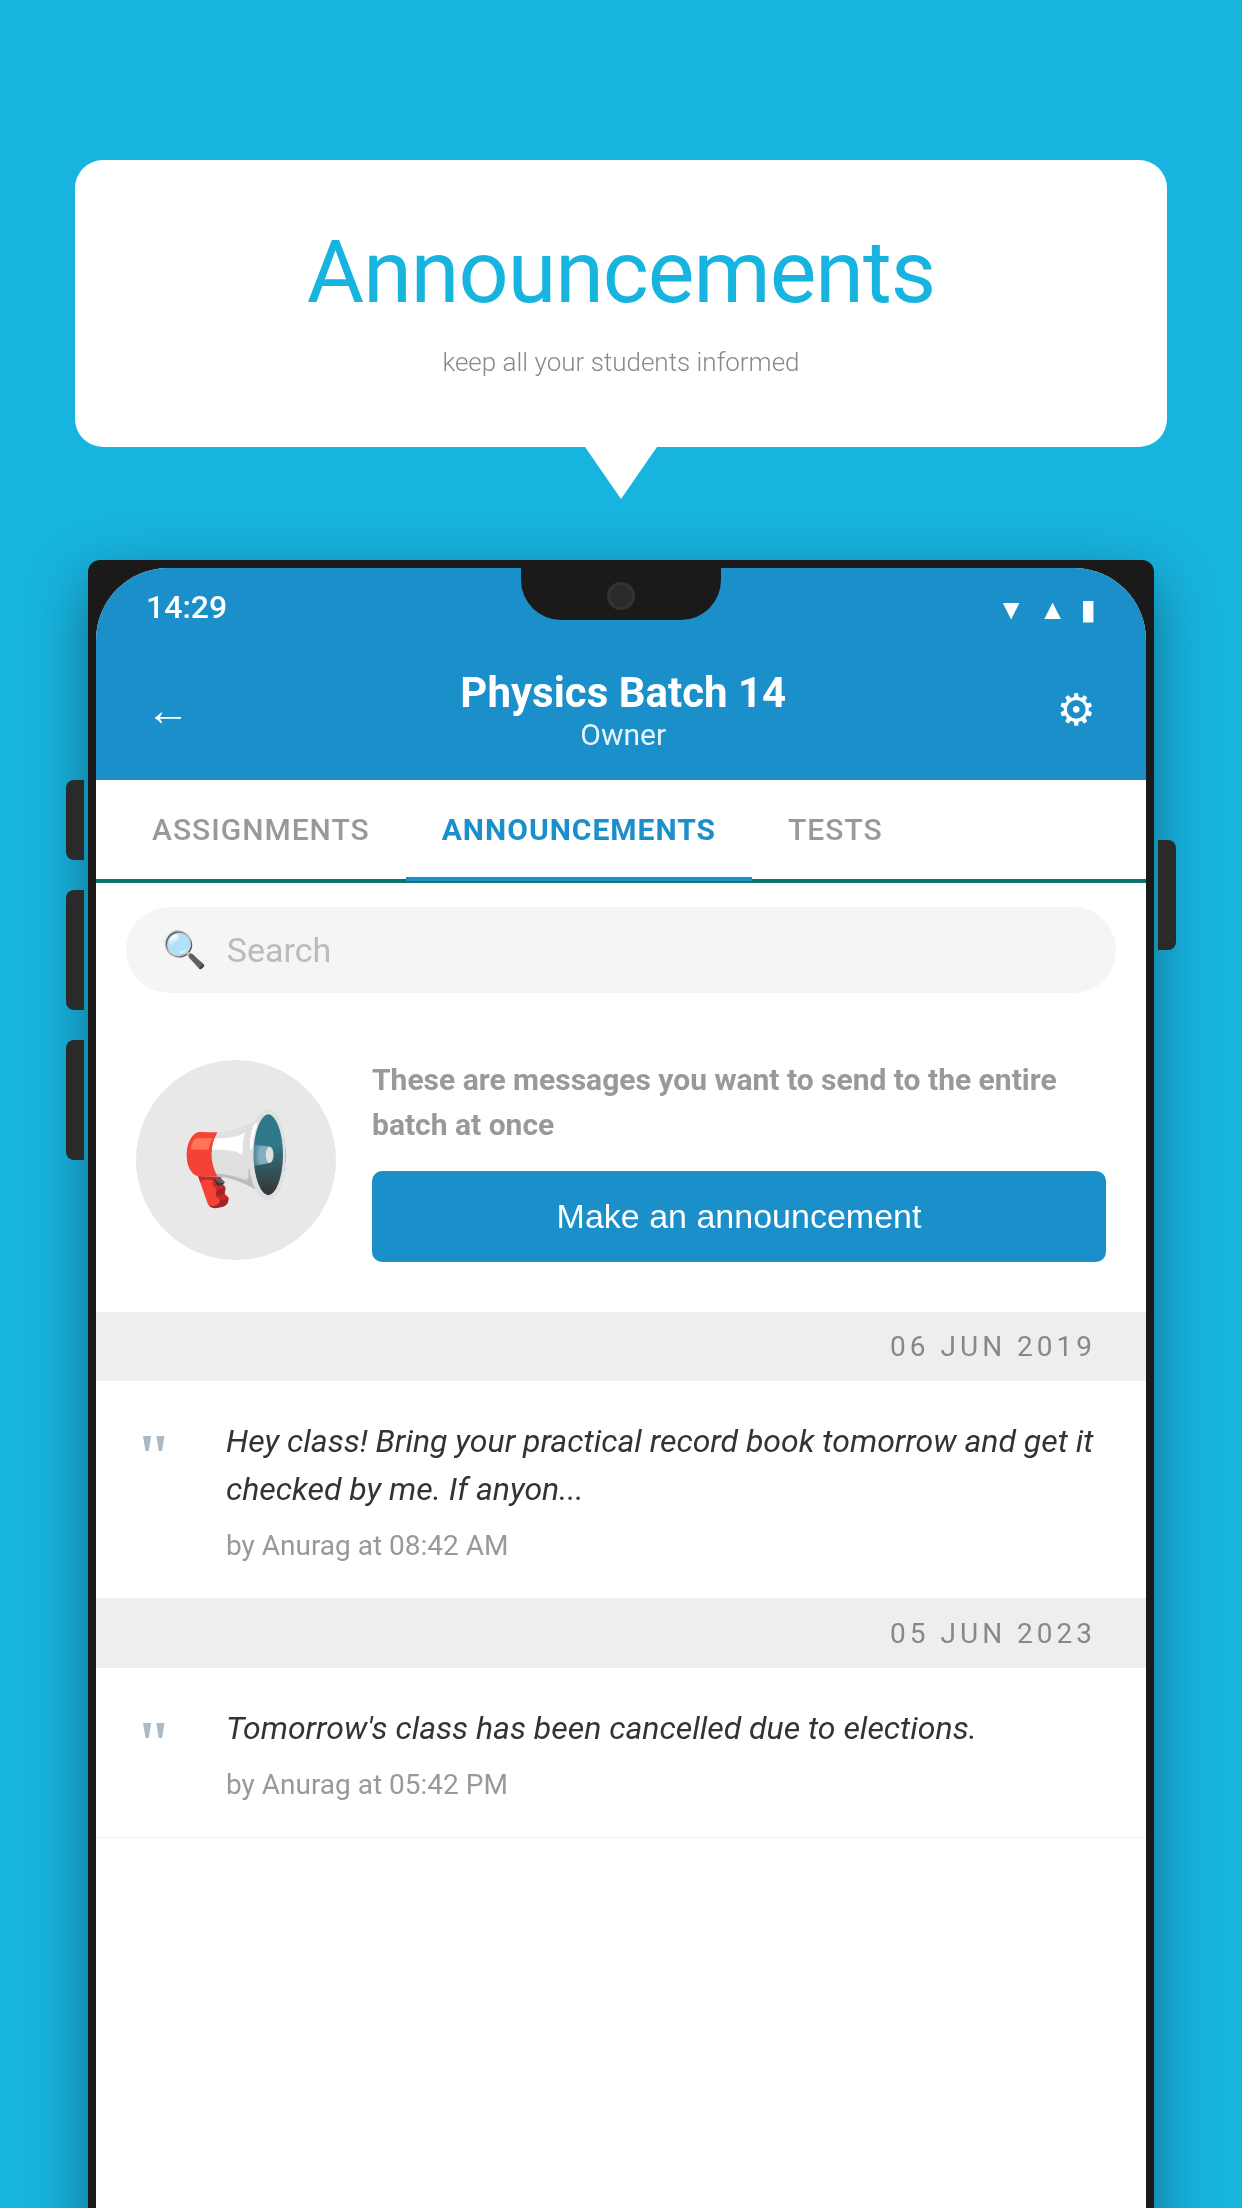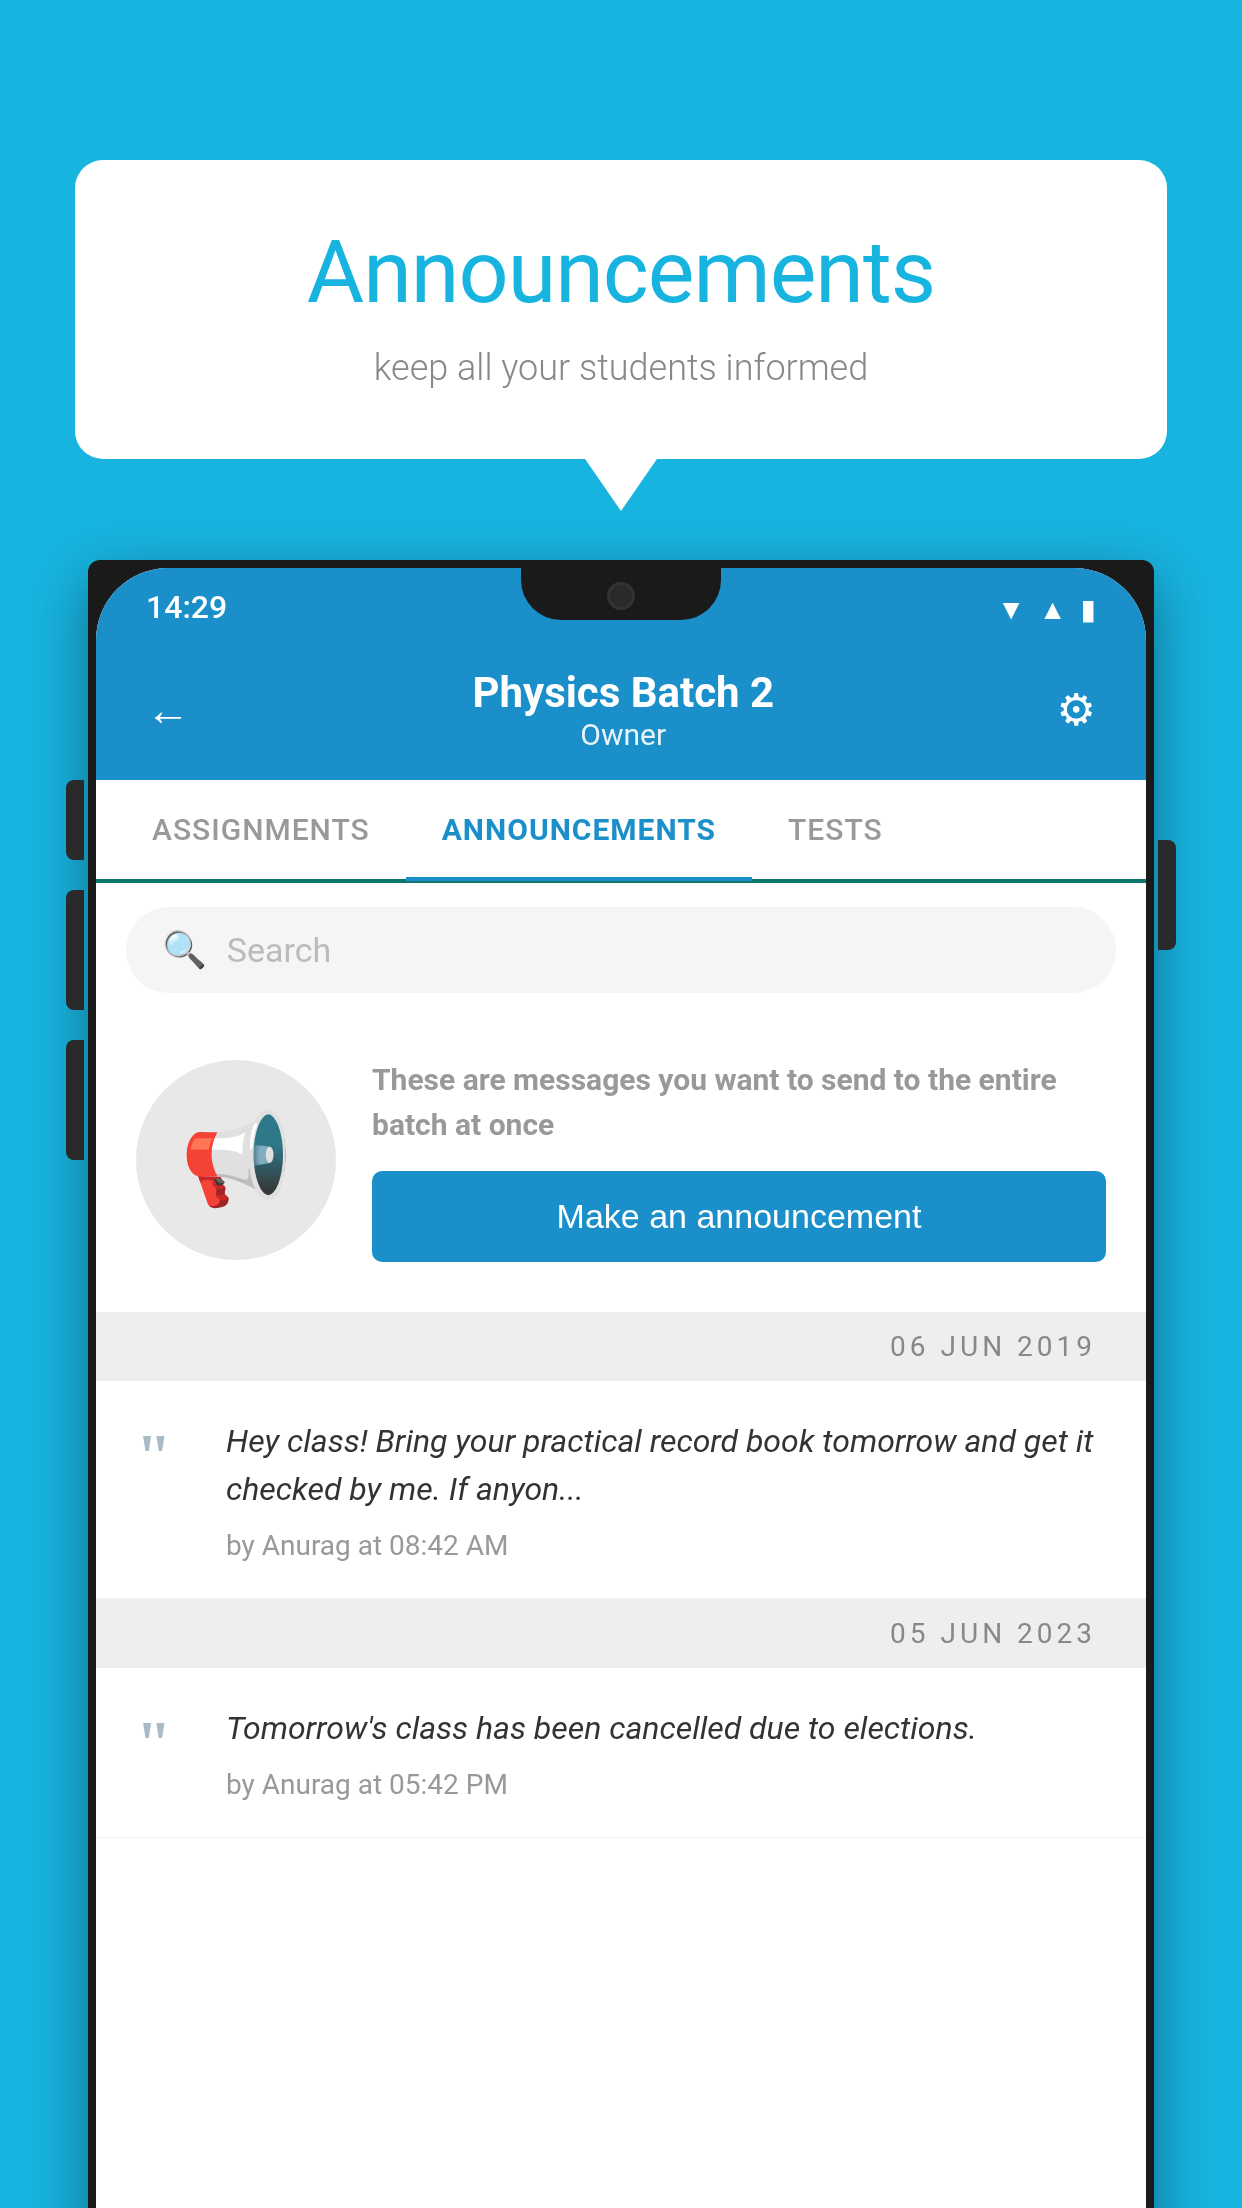--- a/index.html
+++ b/index.html
@@ -48,21 +48,21 @@
 
     .speech-bubble h1 {
       font-size: 88px;
       color: #18b4e0;
       font-weight: 400;
       margin-bottom: 24px;
       letter-spacing: -1px;
     }
 
     .speech-bubble p {
-      font-size: 36px;
+      font-size: 26px;
       color: #888;
       font-weight: 300;
     }
 
     
     .phone-container {
       position: absolute;
       top: 560px;
       left: 88px;
       right: 88px;
@@ -400,21 +400,21 @@
         <div class="status-icons">
           <span class="wifi-icon">▼</span>
           <span class="signal-icon">▲</span>
           <span class="battery-icon">▮</span>
         </div>
       </div>
 
       <div class="app-header">
         <span class="back-arrow">←</span>
         <div class="header-title-group">
-          <div class="header-title">Physics Batch 2</div>
+          <div class="header-title">Physics Batch 14</div>
           <div class="header-subtitle">Owner</div>
         </div>
         <span class="gear-icon">⚙</span>
       </div>
 
       <div class="tabs">
         <div class="tab">ASSIGNMENTS</div>
         <div class="tab active">ANNOUNCEMENTS</div>
         <div class="tab">TESTS</div>
       </div>

